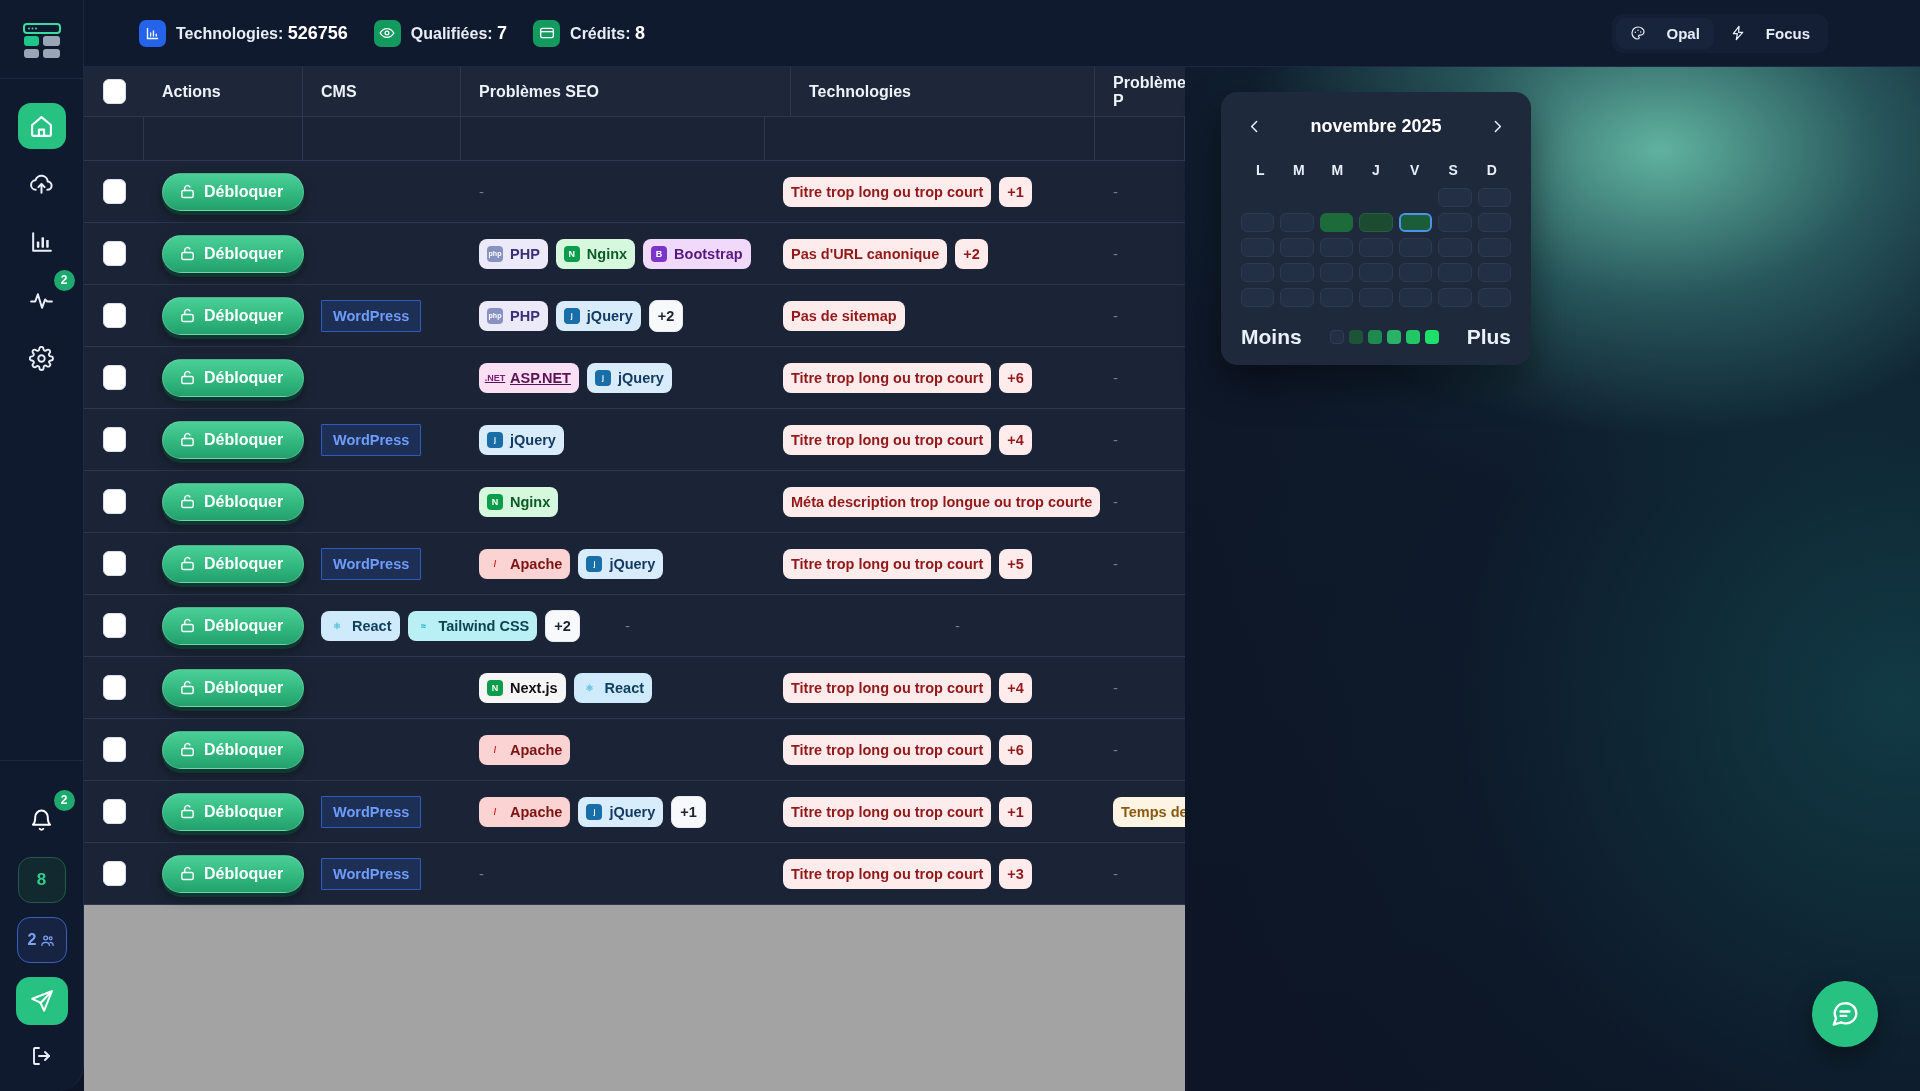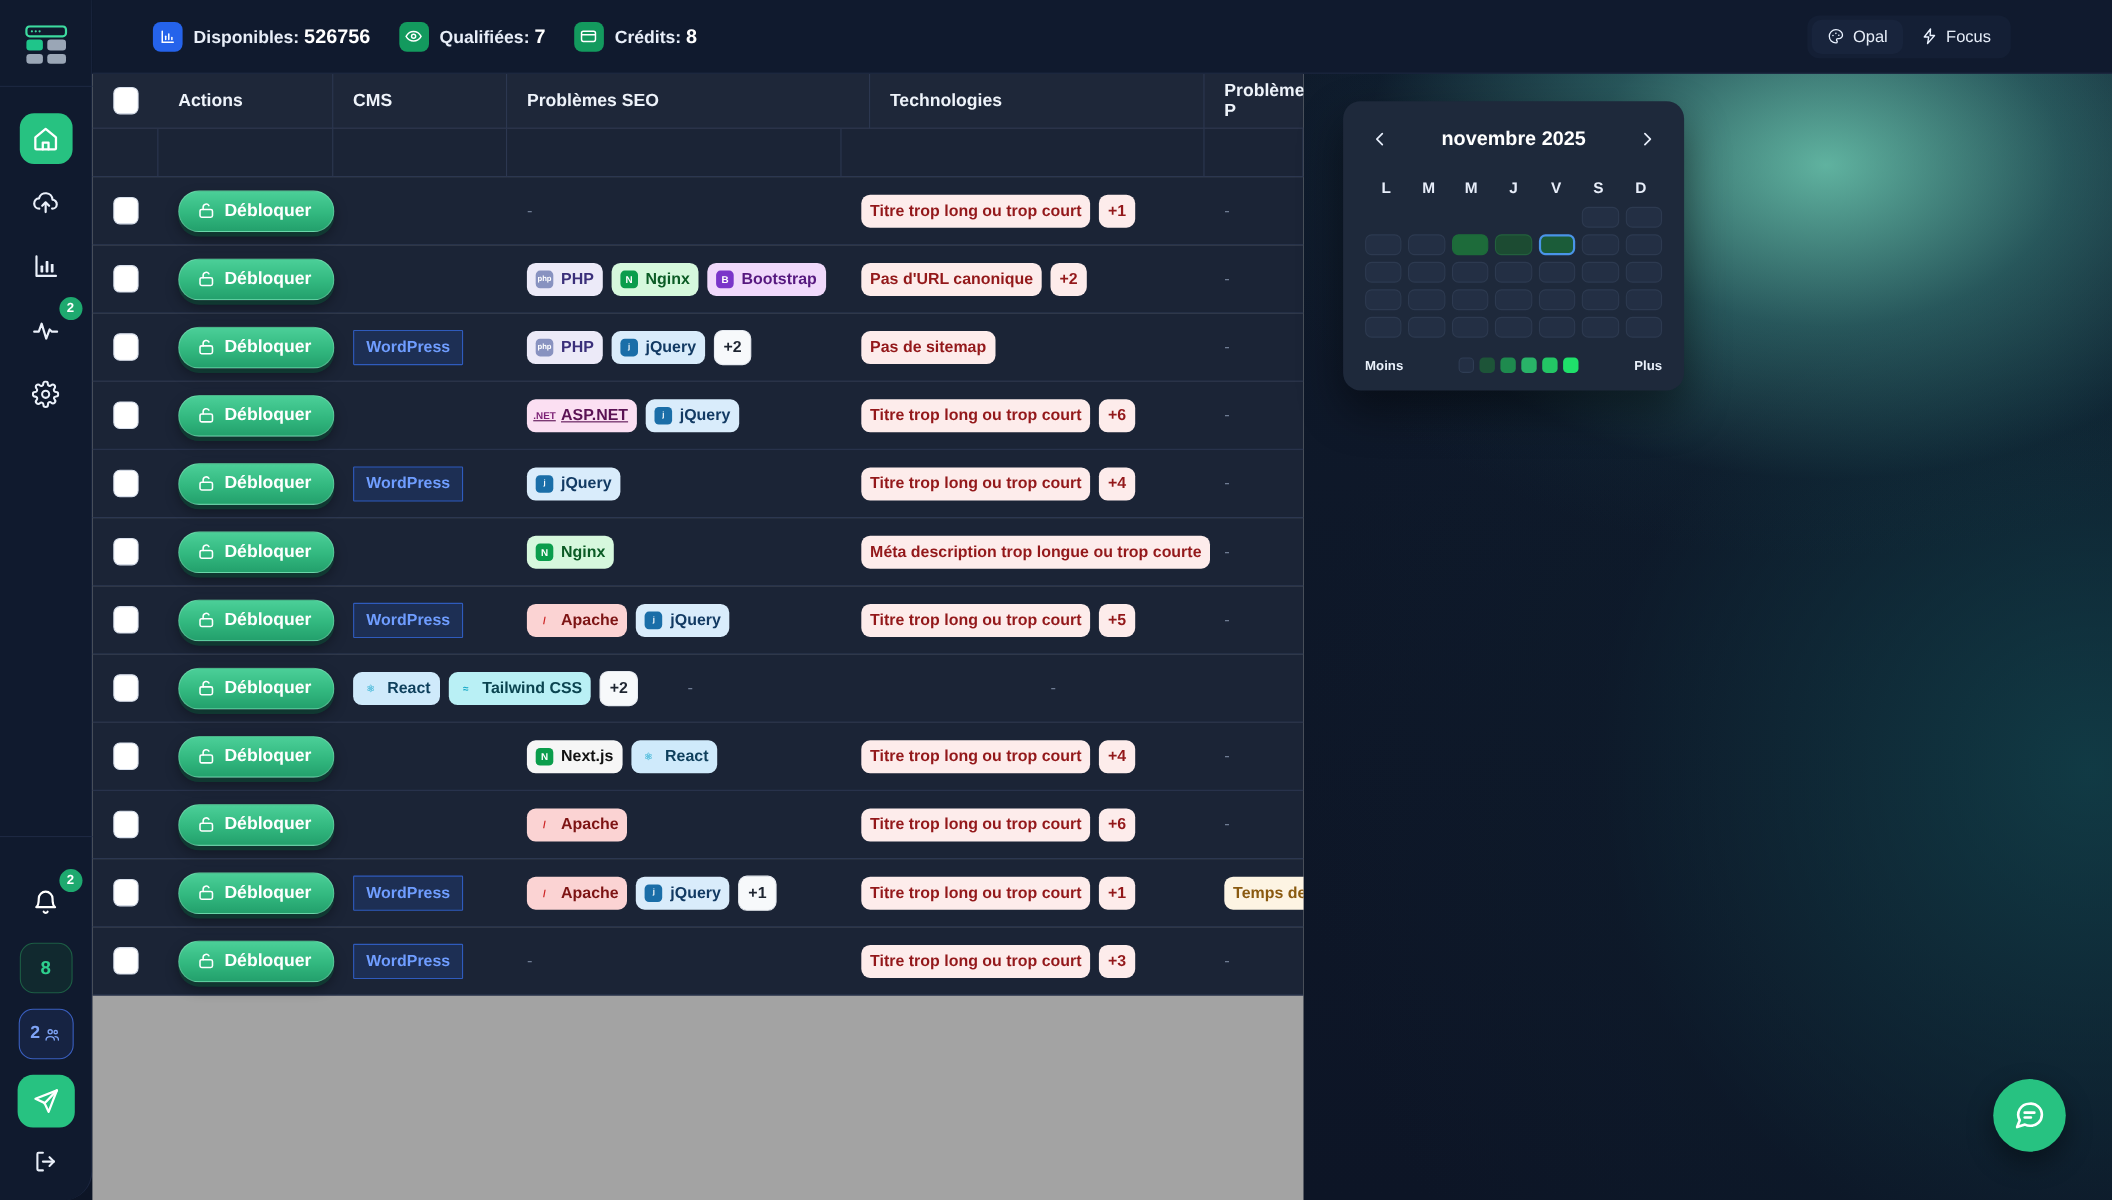--- a/index.html
+++ b/index.html
@@ -81,23 +81,23 @@
   .stat-ico.blue { background:#2563eb; }
   .stat-ico.green { background:#139a5e; }
   .stat-txt { color:#e8eef8; font-size:16px; font-weight:600; white-space:nowrap; }
   .stat-txt b { font-size:18px; font-weight:700; color:#fff; }
   .topbar-right { margin-left:auto; margin-right:92px; display:flex; align-items:center; }
   .seg {
     background:rgba(22,34,56,0.75); border-radius:11px; padding:4px;
     display:flex; align-items:center; gap:2px;
   }
   .seg-item {
-    display:flex; align-items:center; gap:7px;
+    display:flex; align-items:center; gap:20px;
     padding:7px 14px; border-radius:9px; cursor:pointer;
-    color:#e6edf8; font-size:15px; font-weight:400;
+    color:#e6edf8; font-size:15px; font-weight:700;
   }
   .seg-item.active { background:#18243c; }
 
   
   .table-wrap {
     position:absolute; left:84px; top:67px; width:1101px; height:1024px;
     background:#a3a3a3; overflow:hidden; z-index:10;
   }
   .thead {
     display:flex; height:50px; align-items:center;
@@ -184,21 +184,21 @@
   .cal-dows { display:grid; grid-template-columns:repeat(7,1fr); margin-top:20px; }
   .dow { text-align:center; color:#e8eefa; font-size:14px; font-weight:700; }
   .cal-grid { display:grid; grid-template-columns:repeat(7,1fr); gap:6px; margin-top:10px; }
   .cell { height:19px; border-radius:6px; background:#232f44; border:1px solid #2d3a50; cursor:pointer; }
   .cell.empty { background:transparent; border-color:transparent; }
   .cell.l0 { background:#232f44; }
   .cell.l2 { background:#1d6b3a; border-color:#1d6b3a; }
   .cell.l1 { background:#1c4b32; border-color:#23603d; }
   .cell.sel { background:#1b5c39; border:2px solid #4a94e8; }
   .cal-foot { display:flex; align-items:center; justify-content:space-between; margin-top:18px; }
-  .cal-foot span { color:#eaf1fb; font-size:12px; font-weight:700; }
+  .cal-foot span { color:#eaf1fb; font-size:21px; font-weight:700; }
   .scale { display:flex; gap:5px; }
   .sw { width:14px; height:14px; border-radius:4px; }
   .sw0 { background:#232f44; border:1px solid #2f3d54; }
   .sw1 { background:#1d5438; }
   .sw2 { background:#1e8a4e; }
   .sw3 { background:#29b368; }
   .sw4 { background:#23c665; }
   .sw5 { background:#1fe06a; }
 
   
@@ -308,21 +308,21 @@
       <div class="stat">
         <span class="stat-ico blue">
           <svg width="15" height="15" viewBox="0 0 24 24" fill="none" stroke="#fff" stroke-width="2.2" stroke-linecap="round">
             <path d="M4 4v16h16"></path>
               <path d="M9 16v-5"></path>
               <path d="M13.5 16v-8"></path>
               <path d="M18 16v-3"></path>
           </svg>
         </span>
         <span class="stat-txt">
-          <span>Disponibles:</span>
+          <span>Technologies:</span>
           <b>526756</b>
         </span>
       </div>
       <div class="stat">
         <span class="stat-ico green">
           <svg width="16" height="16" viewBox="0 0 24 24" fill="none" stroke="#fff" stroke-width="2">
             <path d="M1.8 12S5.5 5.5 12 5.5 22.2 12 22.2 12 18.5 18.5 12 18.5 1.8 12 1.8 12z"></path>
               <circle cx="12" cy="12" r="2.8"></circle>
           </svg>
         </span>

